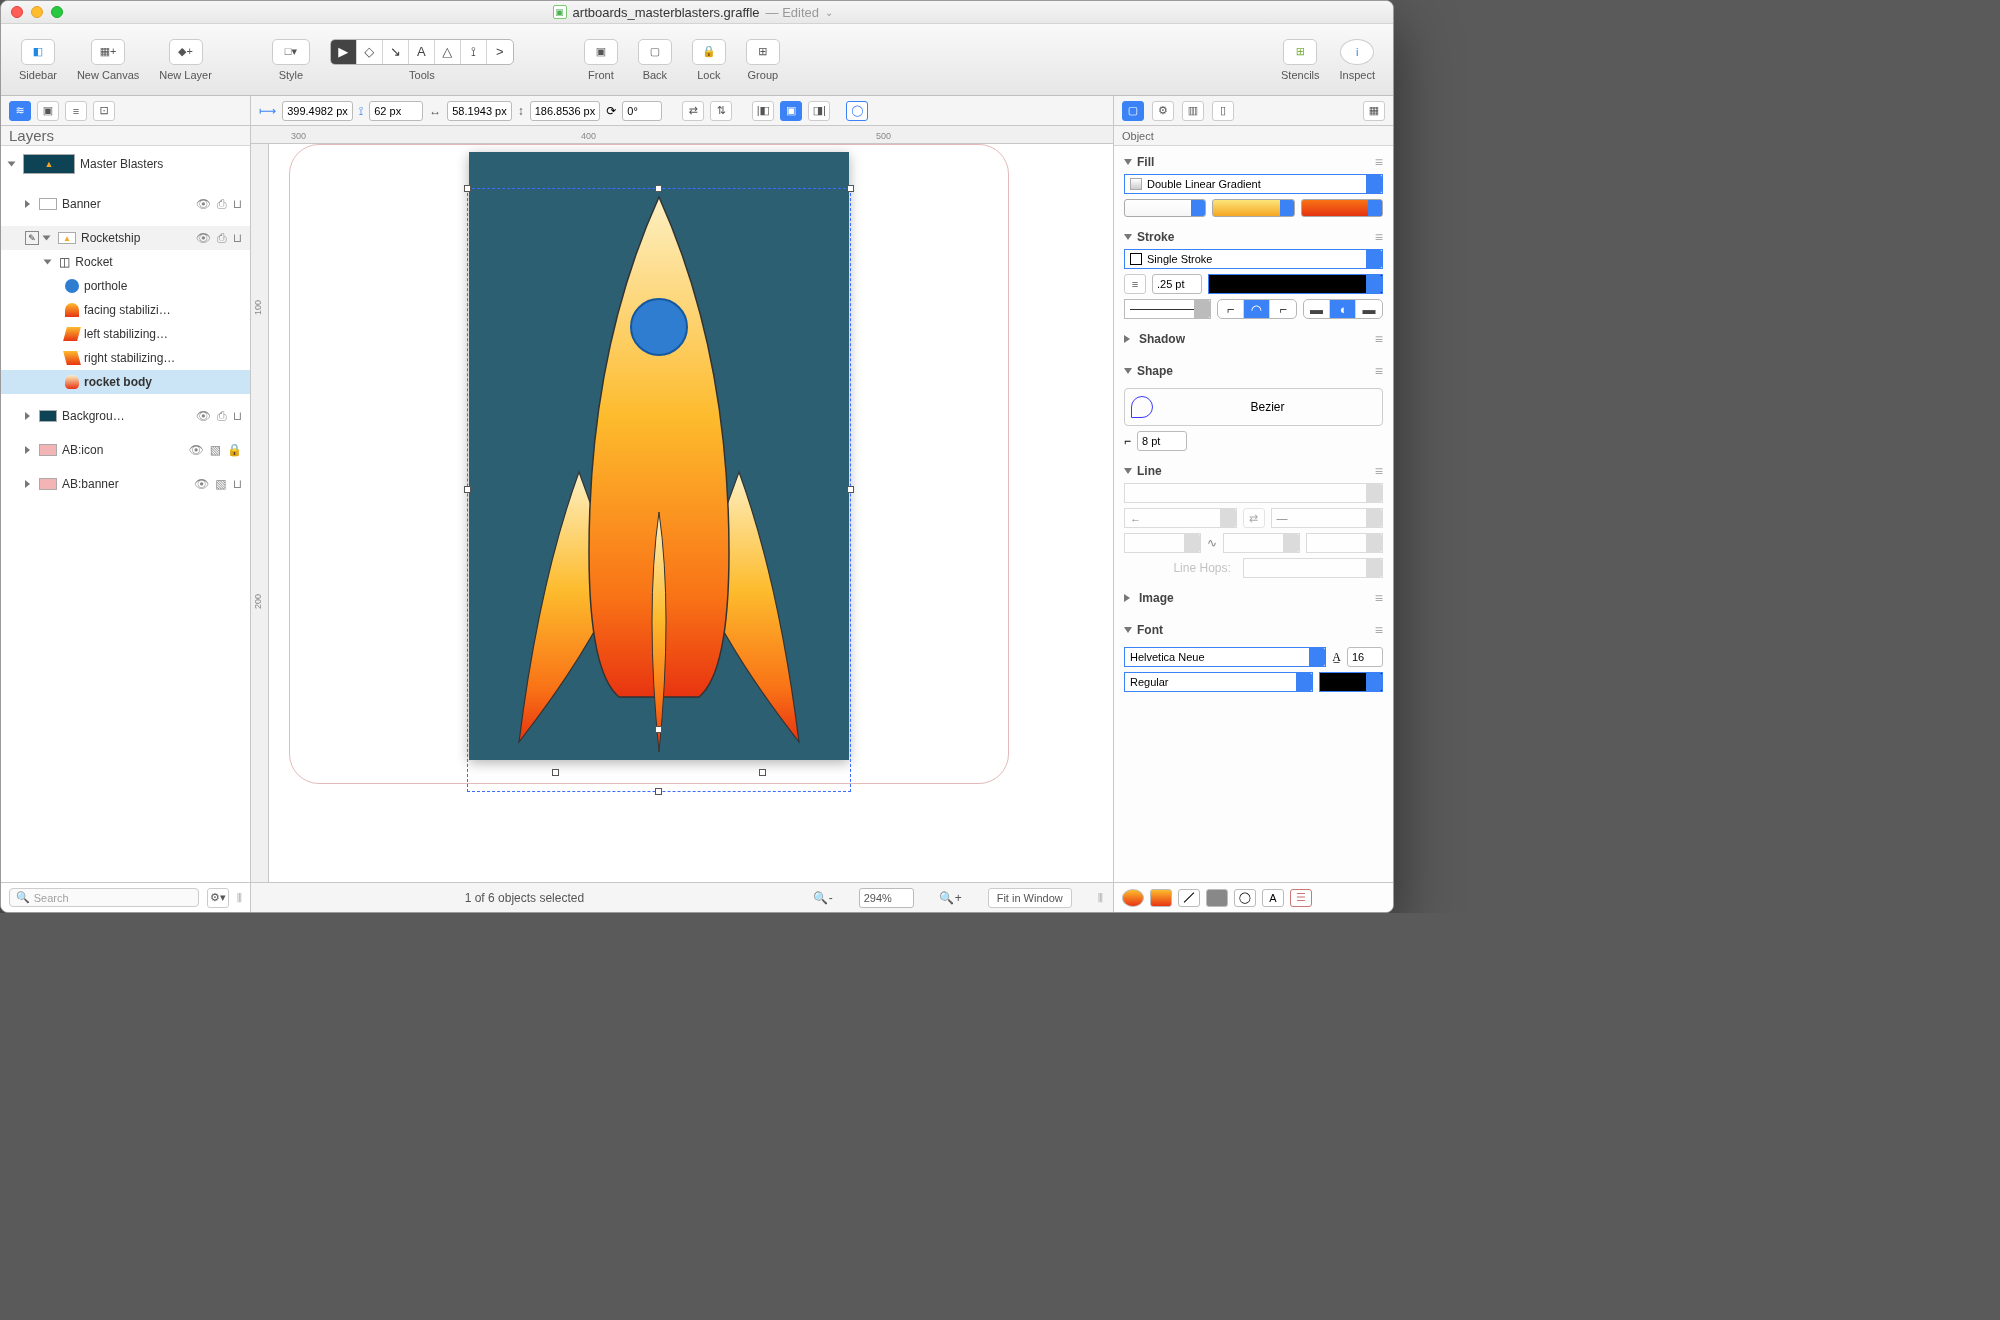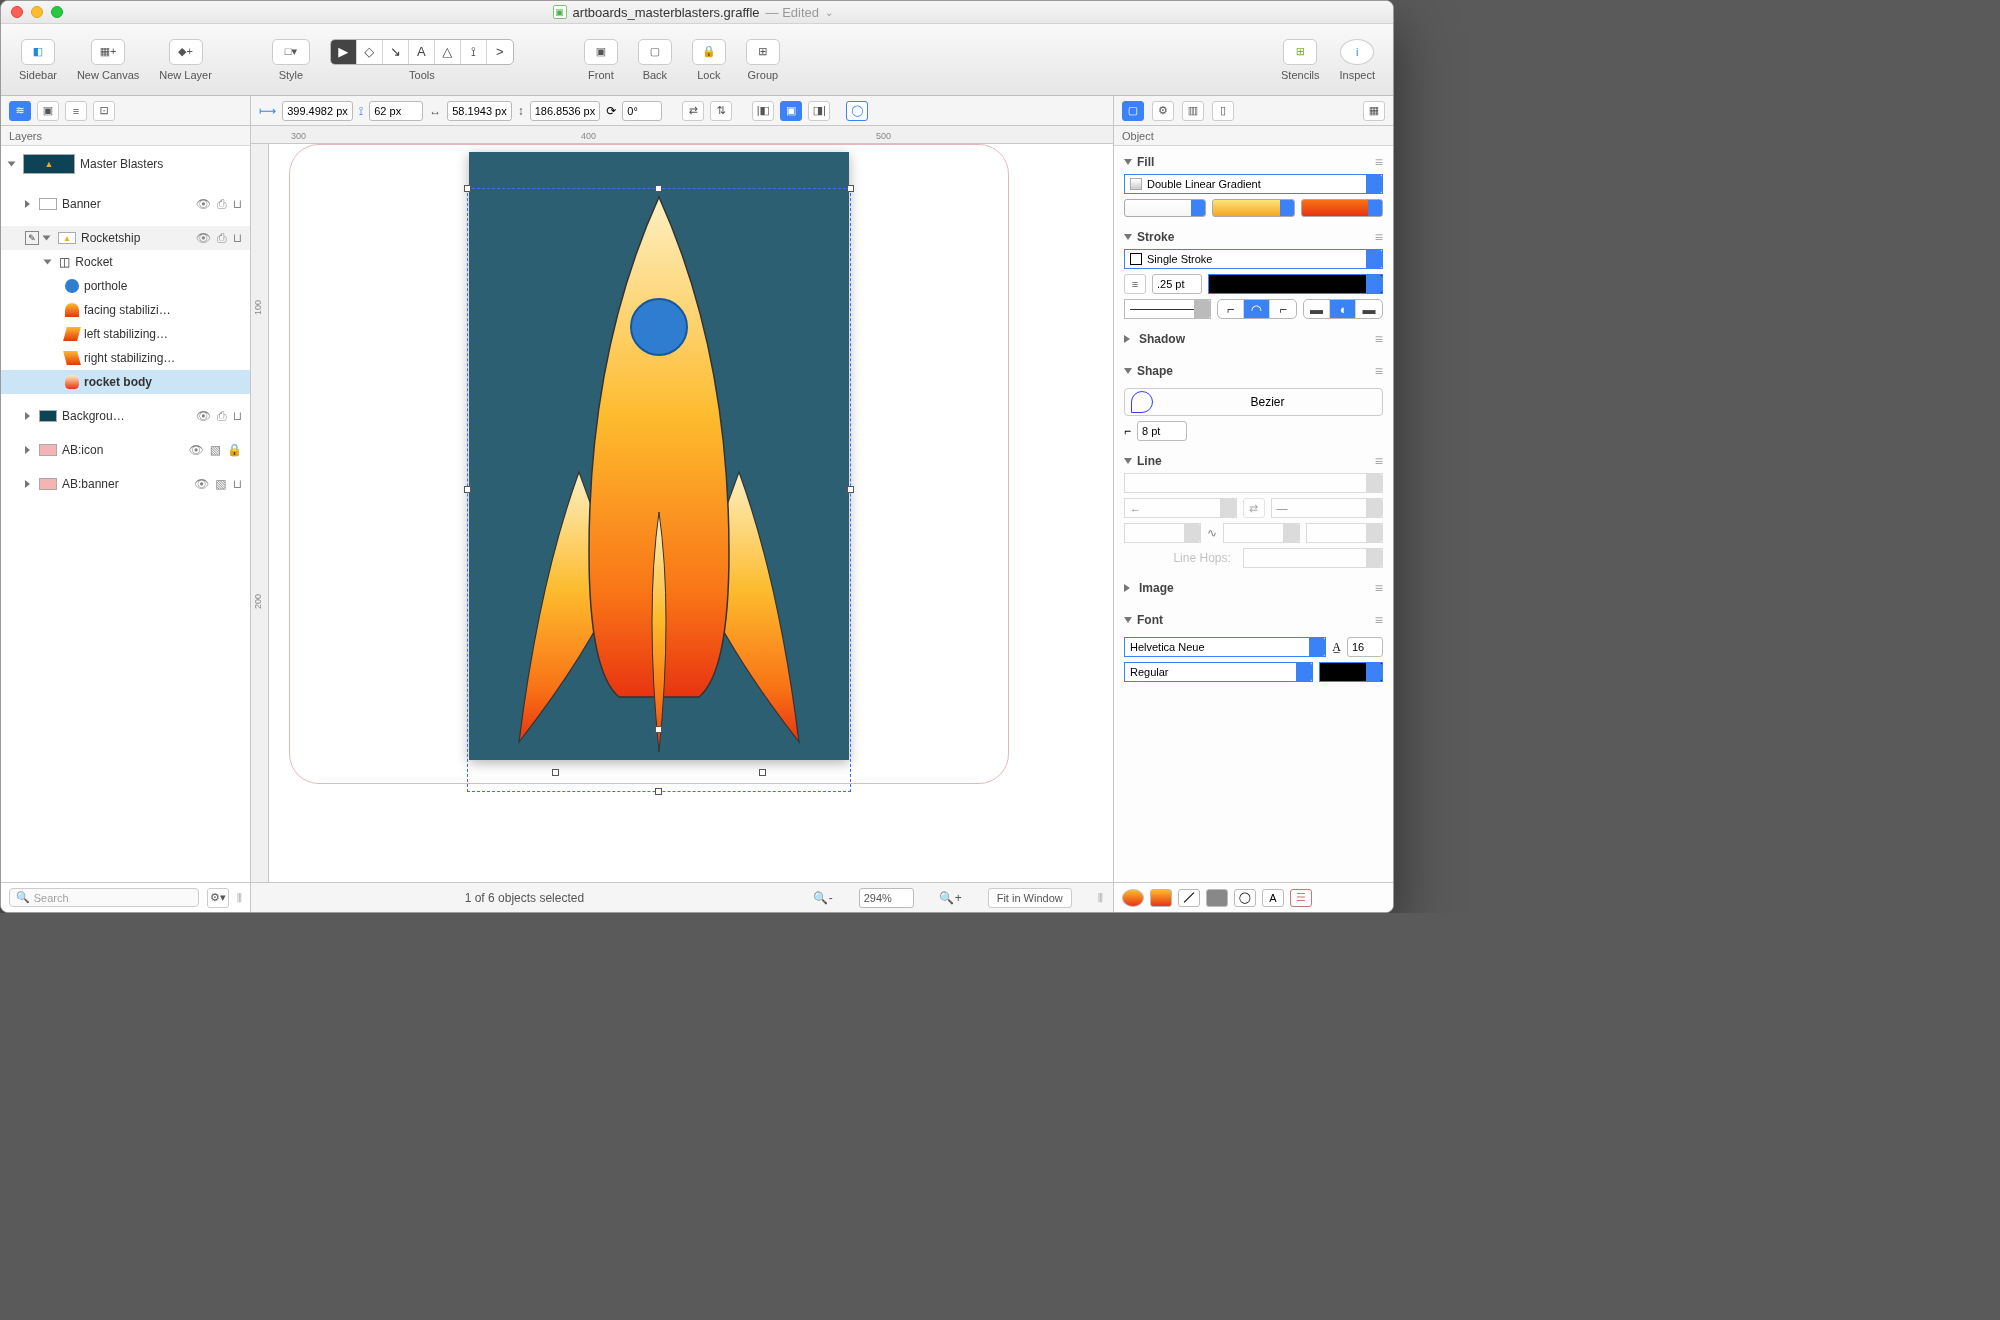--- a/index.html
+++ b/index.html
@@ -25,21 +25,21 @@
 .toolbar-spacer{flex:1}
 .secbar{height:30px;background:#f5f5f5;border-bottom:1px solid #c7c7c7;display:flex;align-items:center;font-size:12px}
 .secbar .left{width:250px;display:flex;align-items:center;gap:6px;padding:0 8px;border-right:1px solid #c7c7c7;height:100%}
 .secbar .mid{flex:1;display:flex;align-items:center;gap:6px;padding:0 8px}
 .secbar .right{width:280px;display:flex;align-items:center;gap:8px;padding:0 8px;border-left:1px solid #c7c7c7;height:100%}
 .input-box{height:20px;border:1px solid #bbb;border-radius:3px;background:#fff;font-size:11px;padding:0 4px;display:flex;align-items:center;min-width:54px}
 .mini-btn{width:22px;height:20px;border:1px solid #ccc;border-radius:3px;background:#fff;display:flex;align-items:center;justify-content:center;font-size:11px;color:#555}
 .mini-btn.active{background:#3b82f6;color:#fff;border-color:#3b82f6}
 .body{flex:1;display:flex;overflow:hidden}
 .left-panel{width:250px;background:#fff;border-right:1px solid #c7c7c7;display:flex;flex-direction:column;font-size:12px}
-.left-header{height:20px;background:#f5f5f5;border-bottom:1px solid #d6d6d6;padding:0 8px;display:flex;align-items:center;color:#666;font-size:11px}
+.left-header{height:20px;background:#f5f5f5;border-bottom:1px solid #d6d6d6;padding:0 8px;display:flex;align-items:center;color:#666;font-size:15px}
 .layer-tree{flex:1;overflow:auto;padding:6px 0}
 .tree-row{display:flex;align-items:center;height:24px;padding:0 8px;gap:5px;color:#333}
 .tree-row.sel{background:#cce5f6}
 .tree-row.bold{font-weight:600}
 .tri{width:9px;height:9px;display:inline-block}
 .tri::before{content:"";display:block;width:0;height:0;border-left:5px solid #777;border-top:4px solid transparent;border-bottom:4px solid transparent}
 .tri.open::before{transform:rotate(90deg)}
 .ind1{padding-left:24px}.ind2{padding-left:44px}.ind3{padding-left:64px}
 .row-icons{margin-left:auto;display:flex;gap:6px;color:#888;font-size:12px}
 .swatch{width:18px;height:12px;background:#ccc;border:1px solid #aaa}
@@ -430,21 +430,21 @@
               <span class="burger">≡</span>
             </div>
         </div>
 
         <div class="section">
           <div class="sec-head">
               <span class="tri2"></span>
               <span>Shape</span>
               <span class="burger">≡</span>
             </div>
-          <div class="row" style="border:1px solid #ccc;border-radius:4px;padding:6px;height:28px">
+          <div class="row" style="border:1px solid #ccc;border-radius:4px;padding:6px;height:38px">
             <span style="width:22px;height:22px;border:1.5px solid #3b3bff;border-radius:50% 50% 50% 0"></span>
             <span style="flex:1;text-align:center">Bezier</span>
           </div>
           <div class="row">
             <span>⌐</span>
             <div class="input-box" style="min-width:50px">
                 <span>8 pt</span>
               </div>
           </div>
         </div>

